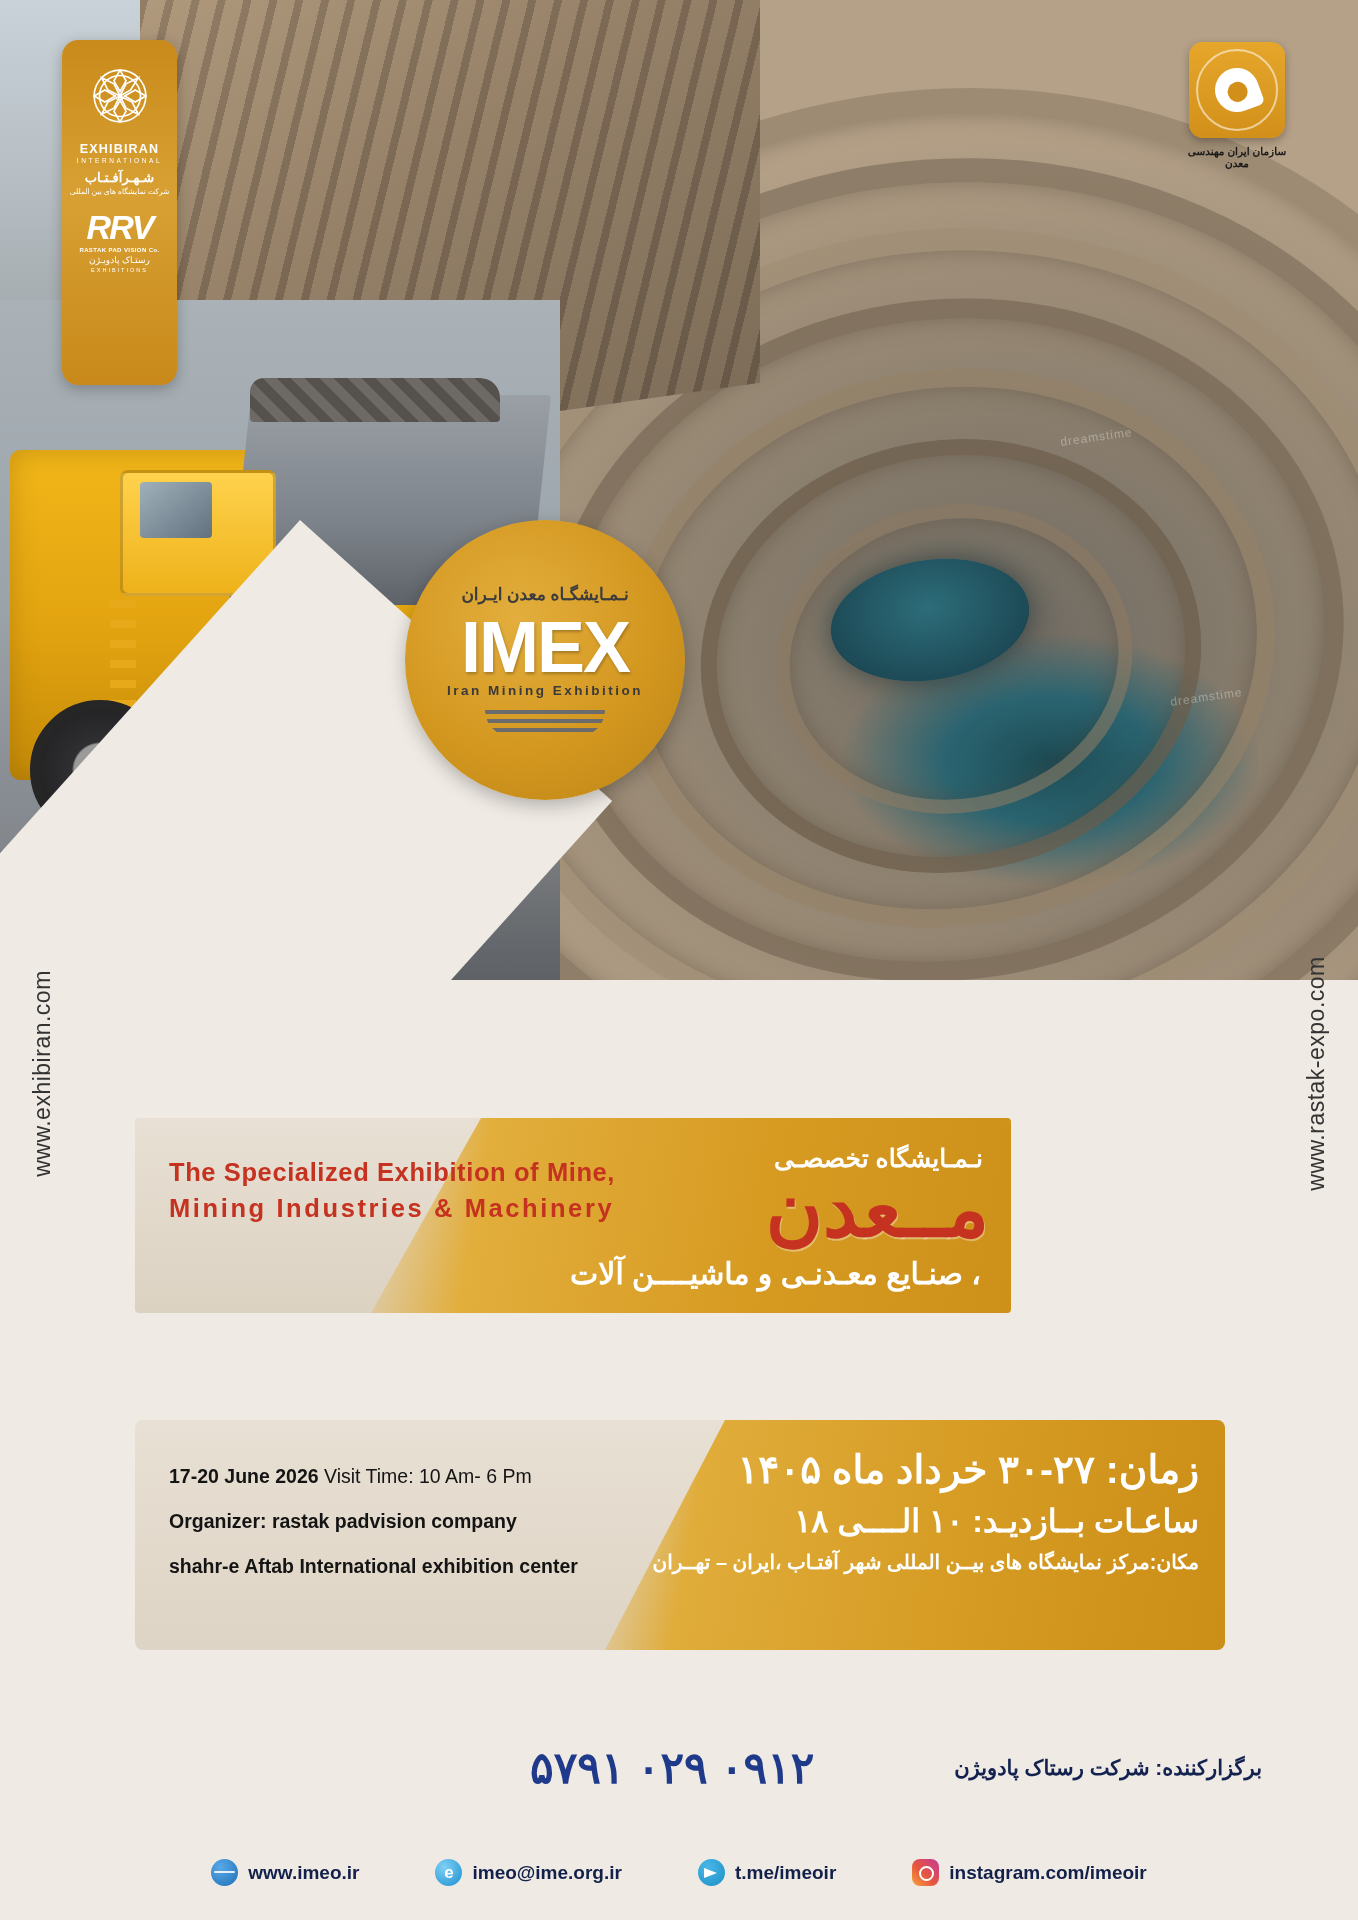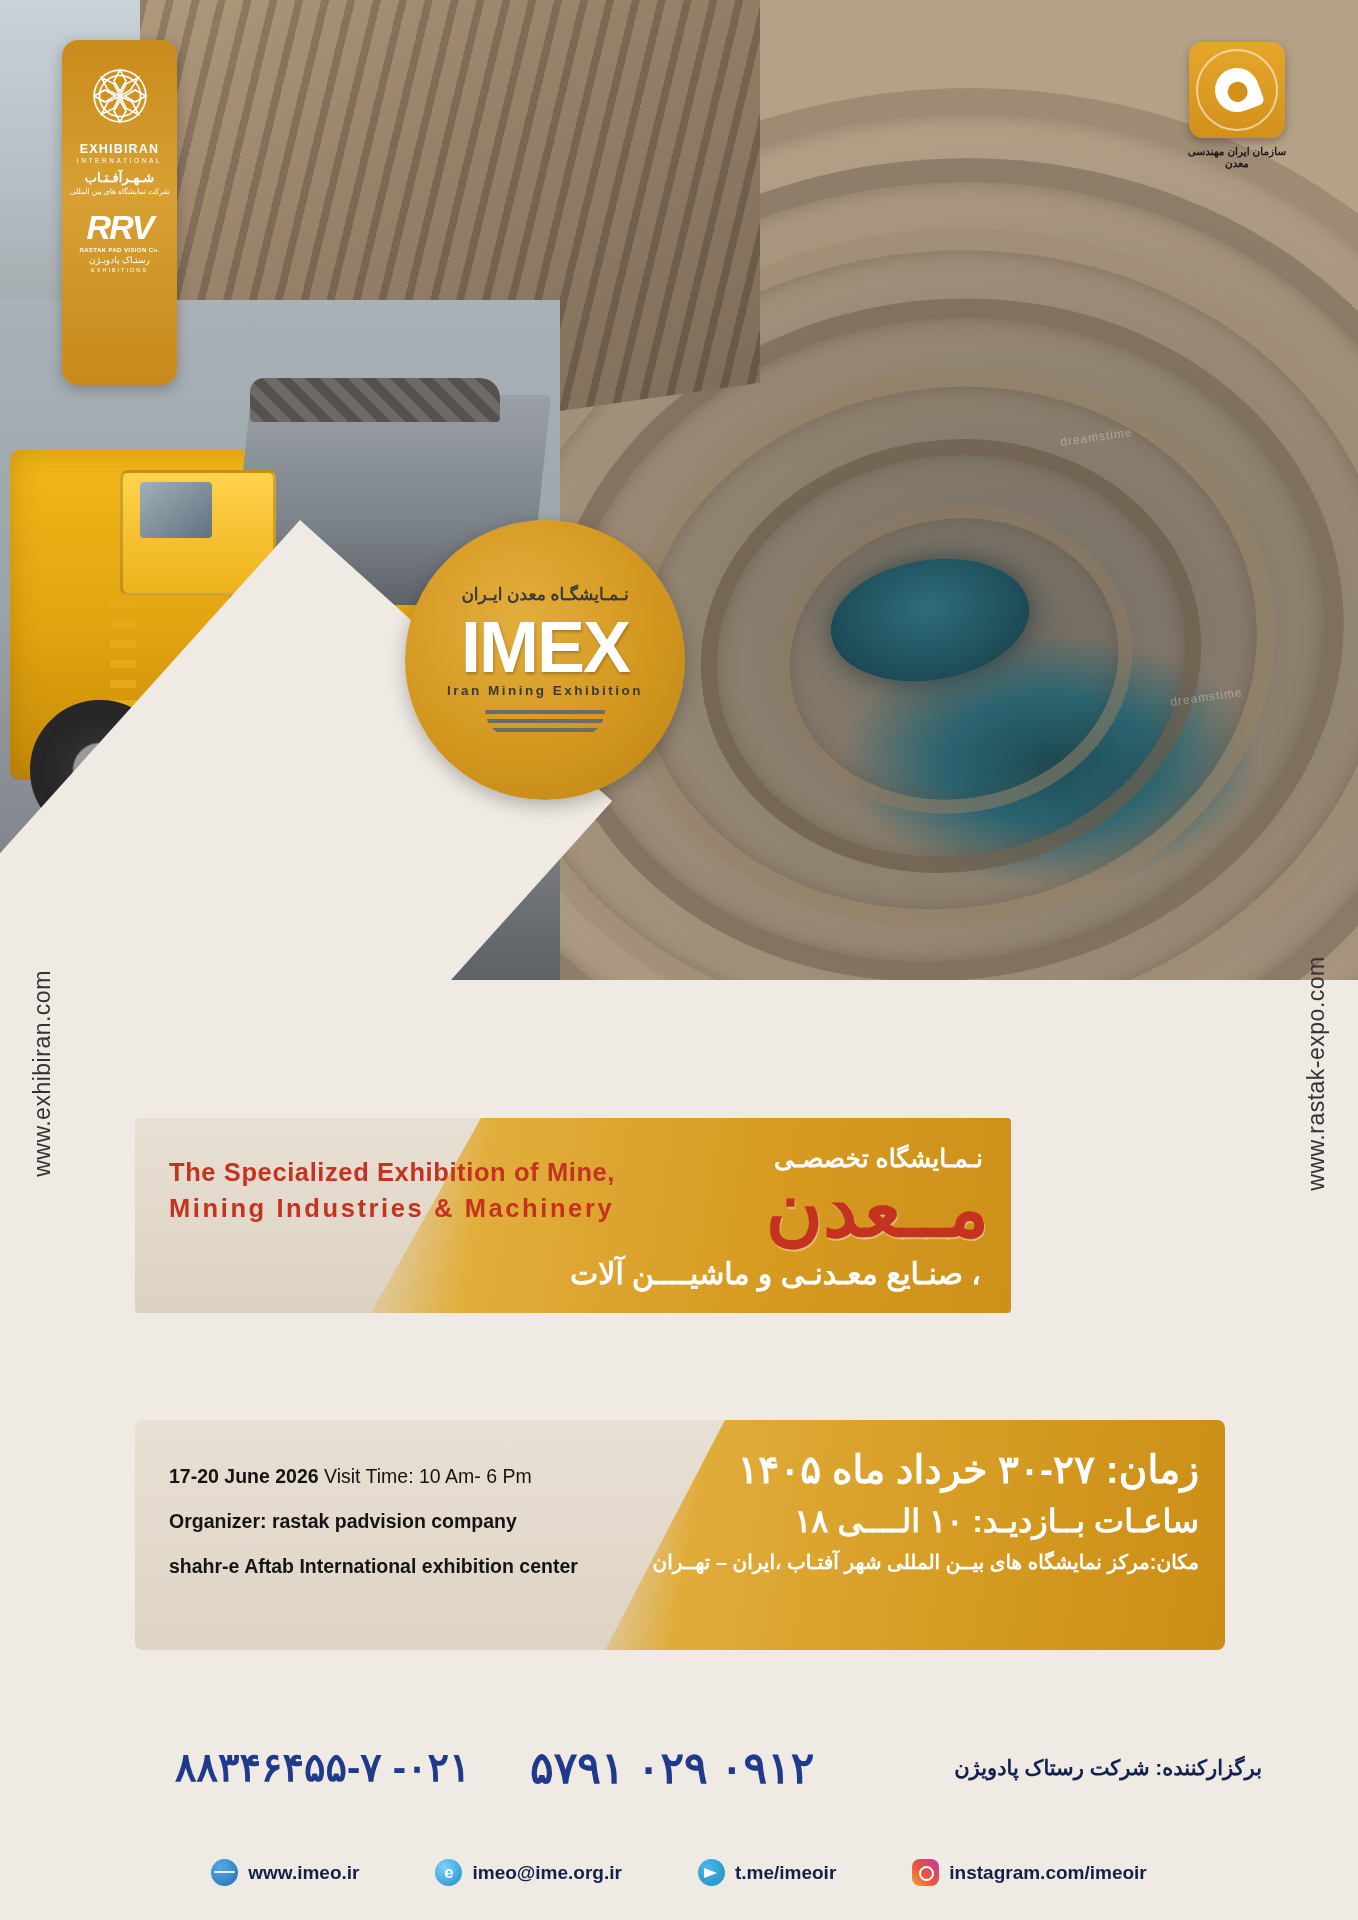--- a/index.html
+++ b/index.html
@@ -658,21 +658,20 @@
       <div>shahr-e Aftab International exhibition center</div>
     </div>
     <div class="info-fa">
       <div class="r1">زمان: ۲۷-۳۰ خرداد ماه ۱۴۰۵</div>
       <div class="r2">ساعـات بــازدیـد: ۱۰ الــــی ۱۸</div>
       <div class="r3">مکان:مرکز نمایشگاه های بیــن المللی شهر آفتـاب ،ایران – تهــران</div>
     </div>
   </div>
 
   <div class="contact-row">
-    <div class="phone-big">۰۲۱- ۸۸۳۴۶۴۵۵-۷</div>
     <div class="mobile-big">۰۹۱۲  ۰۲۹  ۵۷۹۱</div>
     <div class="organizer-fa">برگزارکننده: شرکت رستاک پادویژن</div>
   </div>
 
   <div class="footer">
     <div class="f-item">
       <span class="f-ic ic-web"></span>
       <span>www.imeo.ir</span>
     </div>
     <div class="f-item">

